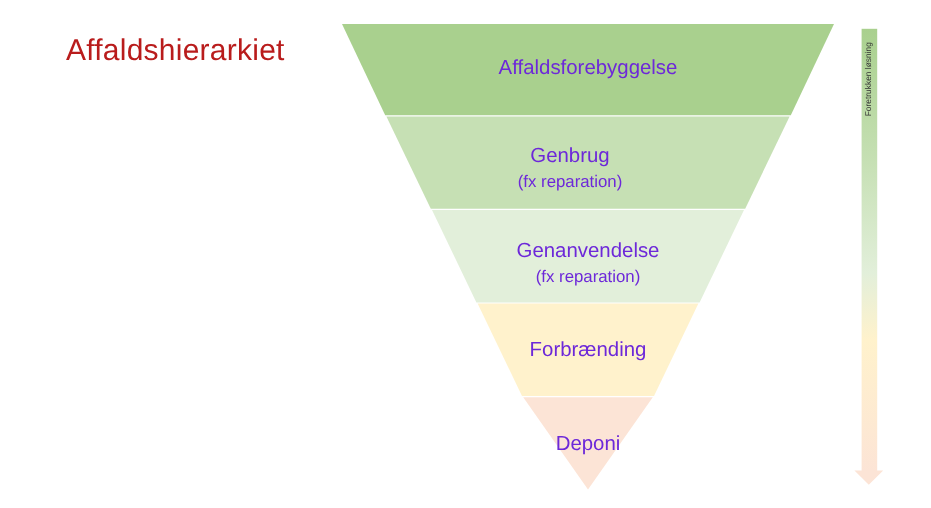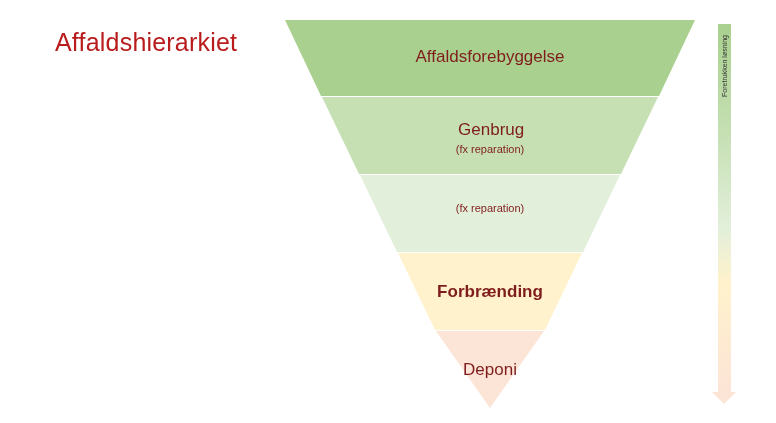--- a/index.html
+++ b/index.html
@@ -1,21 +1,21 @@
 <!DOCTYPE html>
 <html><head>
 <meta charset="utf-8">
 <style>
   html, body { margin:0; padding:0; }
   body { width:776px; height:423px; background:#ffffff; position:relative; overflow:hidden; font-family:"Liberation Sans", sans-serif; }
   .title { position:absolute; left:55px; top:28px; font-size:25px; color:#b91c1c; letter-spacing:0.2px; }
   .pyr { position:absolute; left:0; top:0; width:776px; height:423px; }
-  .lbl { position:absolute; text-align:right; color:#7f1d1d; transform:translateX(-50%); white-space:nowrap; }
+  .lbl { position:absolute; text-align:center; color:#6d28d9; transform:translateX(-50%); white-space:nowrap; }
   .lbl .main { font-size:17px; display:block; }
-  .lbl .sub { font-size:11px; display:block; margin-top:3px; }
+  .lbl .sub { font-size:14px; display:block; margin-top:3px; }
   .arrow { position:absolute; left:718px; top:24px; width:13px; height:370px;
     background:linear-gradient(to bottom,#a9d08e 0%,#c6e0b4 30%,#e2efda 55%,#fff2cc 70%,#fce4d6 100%); }
   .arrowhead { position:absolute; left:712px; top:392px; width:0; height:0;
     border-left:12px solid transparent; border-right:12px solid transparent; border-top:12px solid #fce4d6; }
   .arrow-text { position:absolute; left:724px; top:66px; transform:translate(-50%,-50%) rotate(-90deg); font-size:7px; color:#333; white-space:nowrap; }
 </style>
 </head>
 <body>
 
 <div class="title">Affaldshierarkiet</div>
@@ -24,28 +24,29 @@
   <polygon points="285,20 695,20 659,96 321,96" fill="#a9d08e"></polygon>
   <polygon points="322,97 658,97 621,174 359,174" fill="#c6e0b4"></polygon>
   <polygon points="360,175 620,175 583,252 397,252" fill="#e2efda"></polygon>
   <polygon points="398,253 582,253 545,330 435,330" fill="#fff2cc"></polygon>
   <polygon points="436,331 544,331 490,408" fill="#fce4d6"></polygon>
 </svg>
 
 <div class="lbl" style="left:490px; top:47px;">
   <span class="main">Affaldsforebyggelse</span>
 </div>
-<div class="lbl" style="left:490px; top:120px;">
+<div class="lbl" style="left:475px; top:120px;">
   <span class="main">Genbrug</span>
   <span class="sub">(fx reparation)</span>
 </div>
 <div class="lbl" style="left:490px; top:199px;">
+  <span class="main">Genanvendelse</span>
   <span class="sub">(fx reparation)</span>
 </div>
-<div class="lbl" style="left:490px; top:282px;font-weight:bold;">
+<div class="lbl" style="left:490px; top:282px;">
   <span class="main">Forbrænding</span>
 </div>
 <div class="lbl" style="left:490px; top:360px;">
   <span class="main">Deponi</span>
 </div>
 
 <div class="arrow"></div>
 <div class="arrowhead"></div>
 <div class="arrow-text">Foretrukken løsning</div>
 

